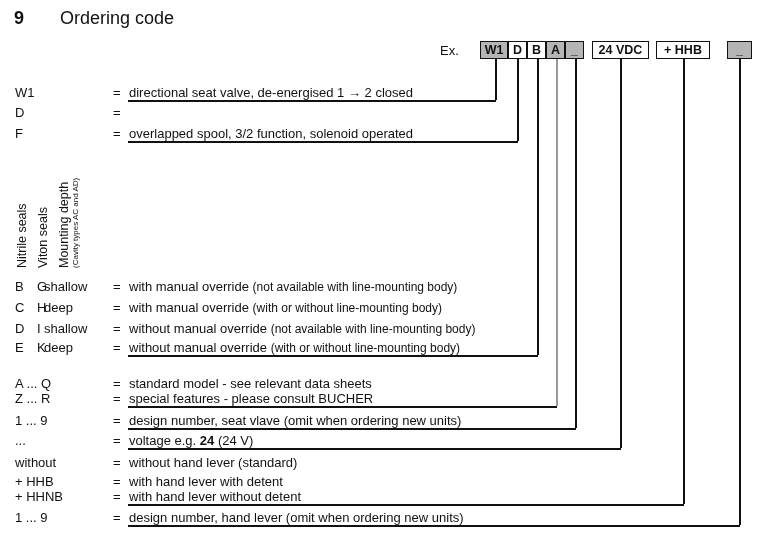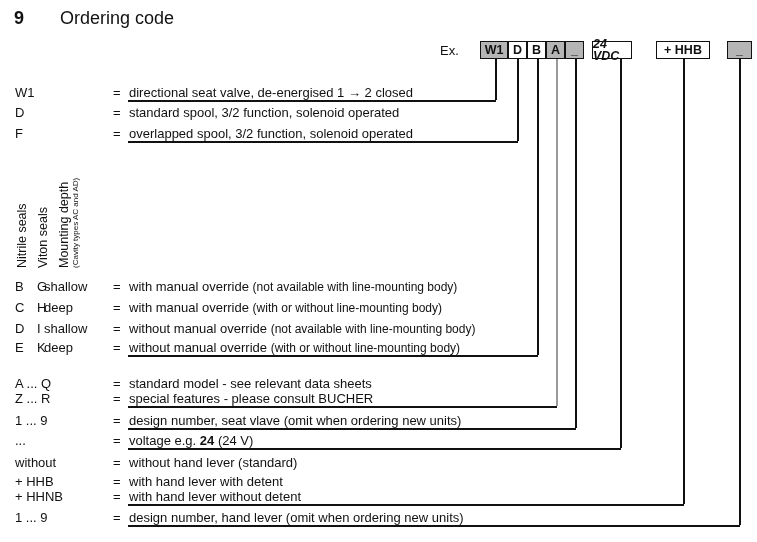--- a/index.html
+++ b/index.html
@@ -39,21 +39,21 @@
 <div id="page">
   <div class="title-num">9</div>
   <div class="title-text">Ordering code</div>
   <div class="ex-label">Ex.</div>
   <div id="boxes">
       <div class="code-box filled" style="left: 480px; width: 28px;">W1</div>
       <div class="code-box" style="left: 508px; width: 19px;">D</div>
       <div class="code-box" style="left: 527px; width: 19px;">B</div>
       <div class="code-box filled" style="left: 546px; width: 19px;">A</div>
       <div class="code-box filled" style="left: 565px; width: 19px;">_</div>
-      <div class="code-box" style="left: 592px; width: 40px; font-style: italic;">24 VDC</div>
+      <div class="code-box" style="left: 592px; width: 57px;">24 VDC</div>
       <div class="code-box" style="left: 656px; width: 54px;">+ HHB</div>
       <div class="code-box filled" style="left: 727px; width: 25px;">_</div>
     </div>
   <div id="lines">
       <div class="vline" style="left: 495px; top: 59px; height: 41px;"></div>
       <div class="vline" style="left: 517px; top: 59px; height: 82px;"></div>
       <div class="vline" style="left: 537px; top: 59px; height: 296px;"></div>
       <div class="vline gray" style="left: 556px; top: 59px; height: 347px;"></div>
       <div class="vline" style="left: 575px; top: 59px; height: 369px;"></div>
       <div class="vline" style="left: 620px; top: 59px; height: 389px;"></div>
@@ -75,21 +75,20 @@
     </div>
   <div id="rows">
       <div class="row" style="top: 86px;">
         <span class="c1">W1</span>
         <span class="eq">=</span>
         <span class="desc"><span class="">directional seat valve, de-energised 1 → 2 closed</span></span>
       </div>
       <div class="row" style="top: 106px;">
         <span class="c1">D</span>
         <span class="eq">=</span>
-        <span class="desc"><span class="">standard spool, 3/2 function, solenoid operated</span></span>
       </div>
       <div class="row" style="top: 127px;">
         <span class="c1">F</span>
         <span class="eq">=</span>
         <span class="desc"><span class="">overlapped spool, 3/2 function, solenoid operated</span></span>
       </div>
       <div class="row" style="top: 280px;">
         <span class="c1">B</span>
         <span class="c2">G</span>
         <span class="c3">shallow</span>

